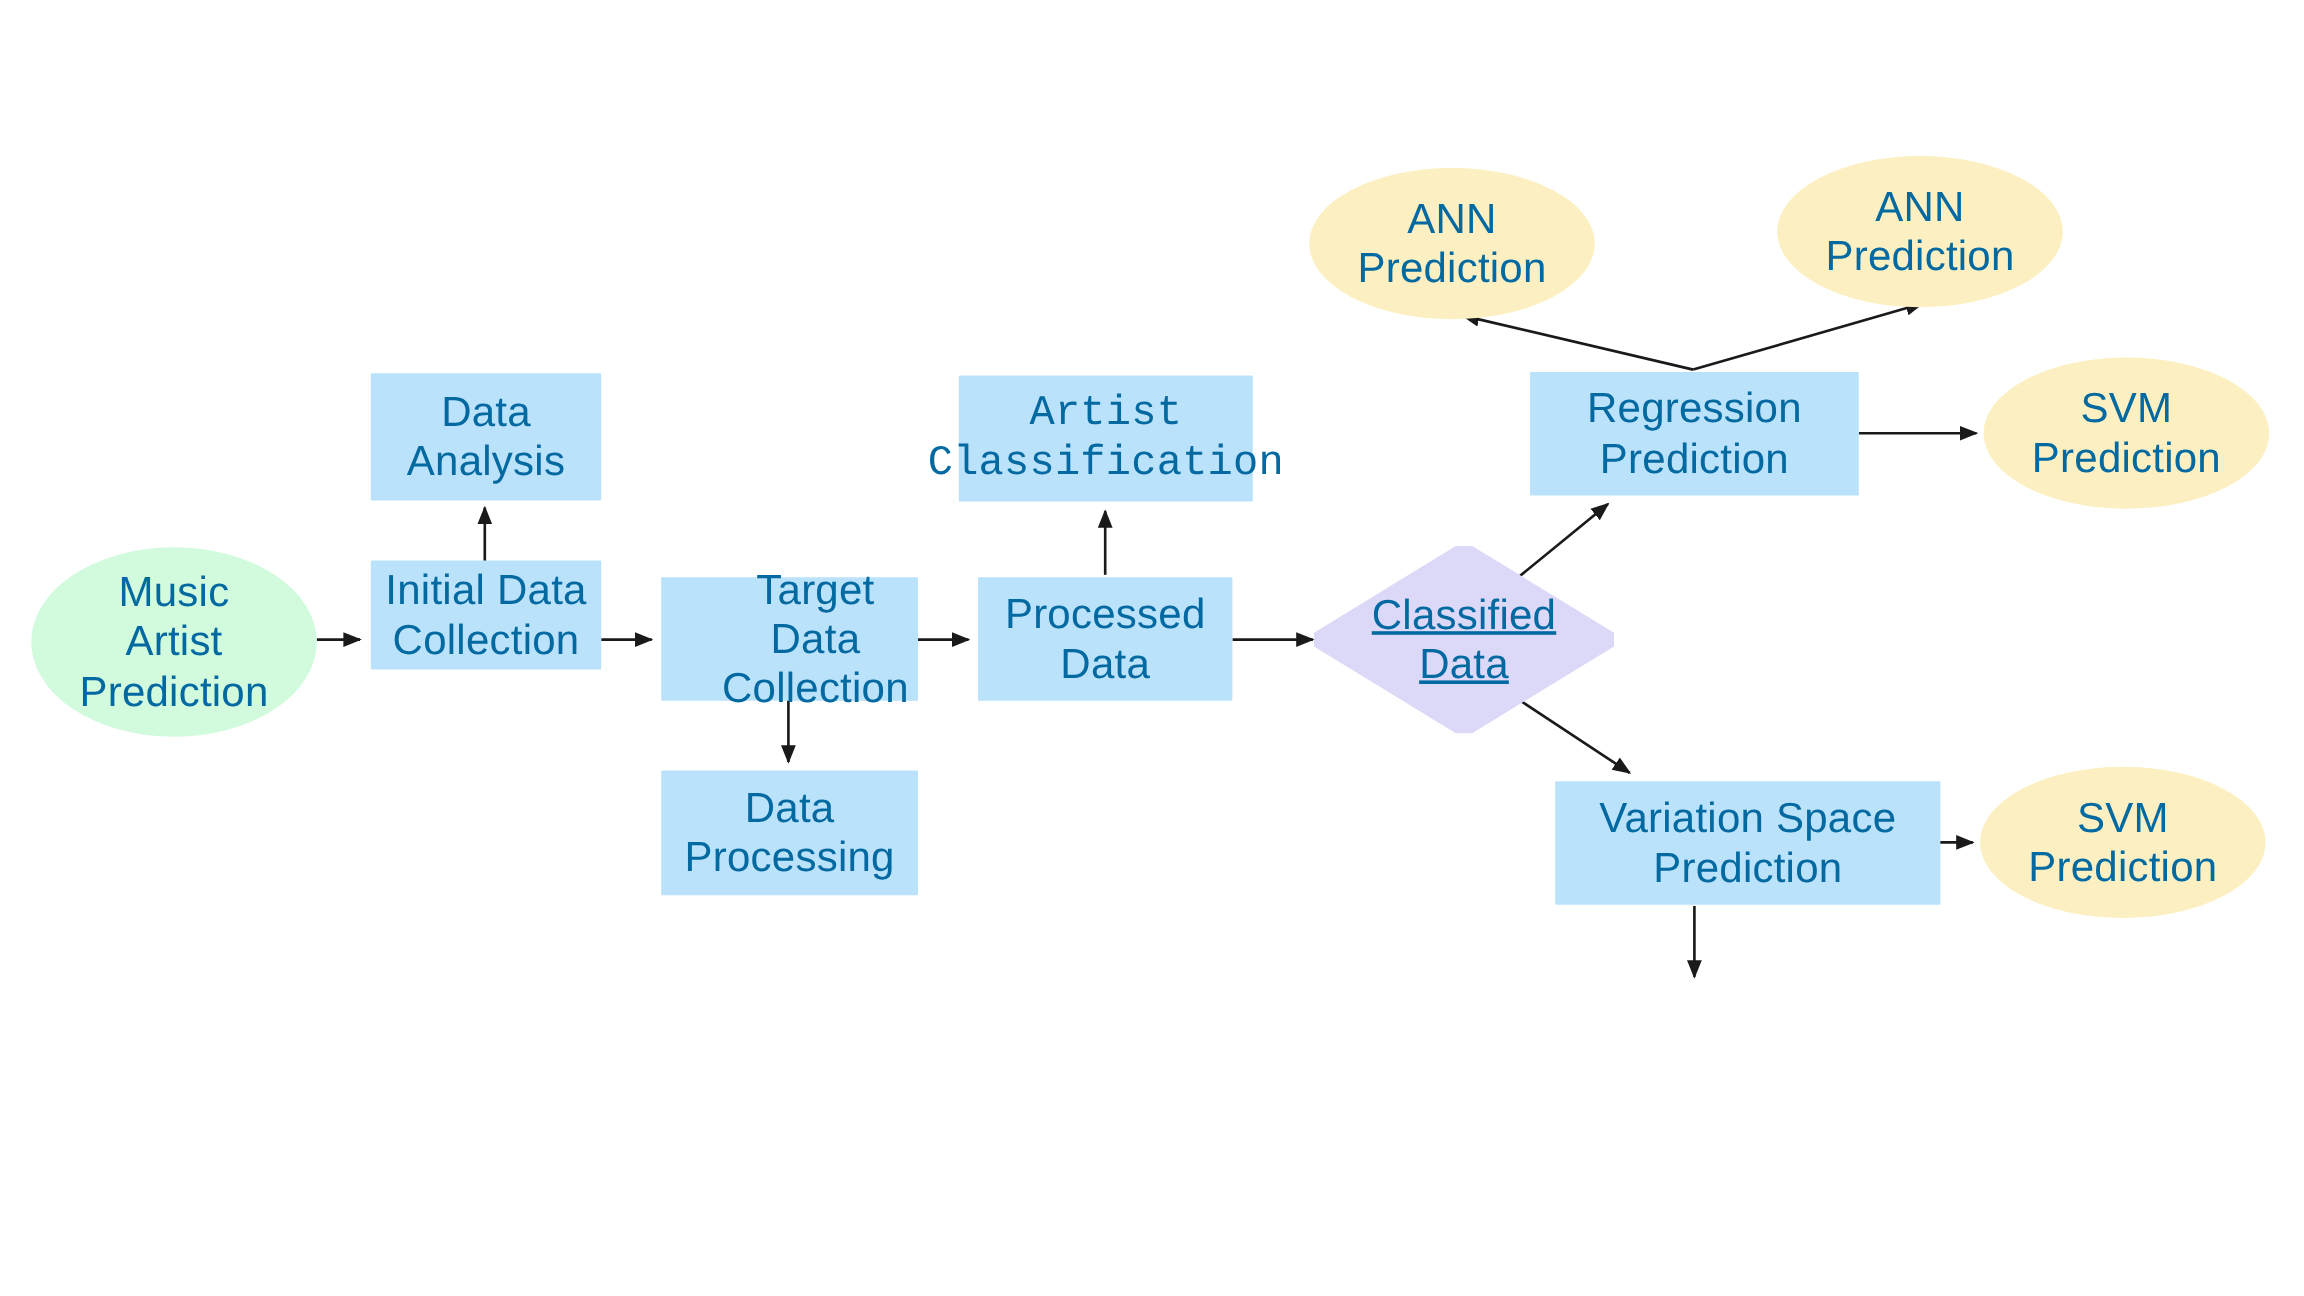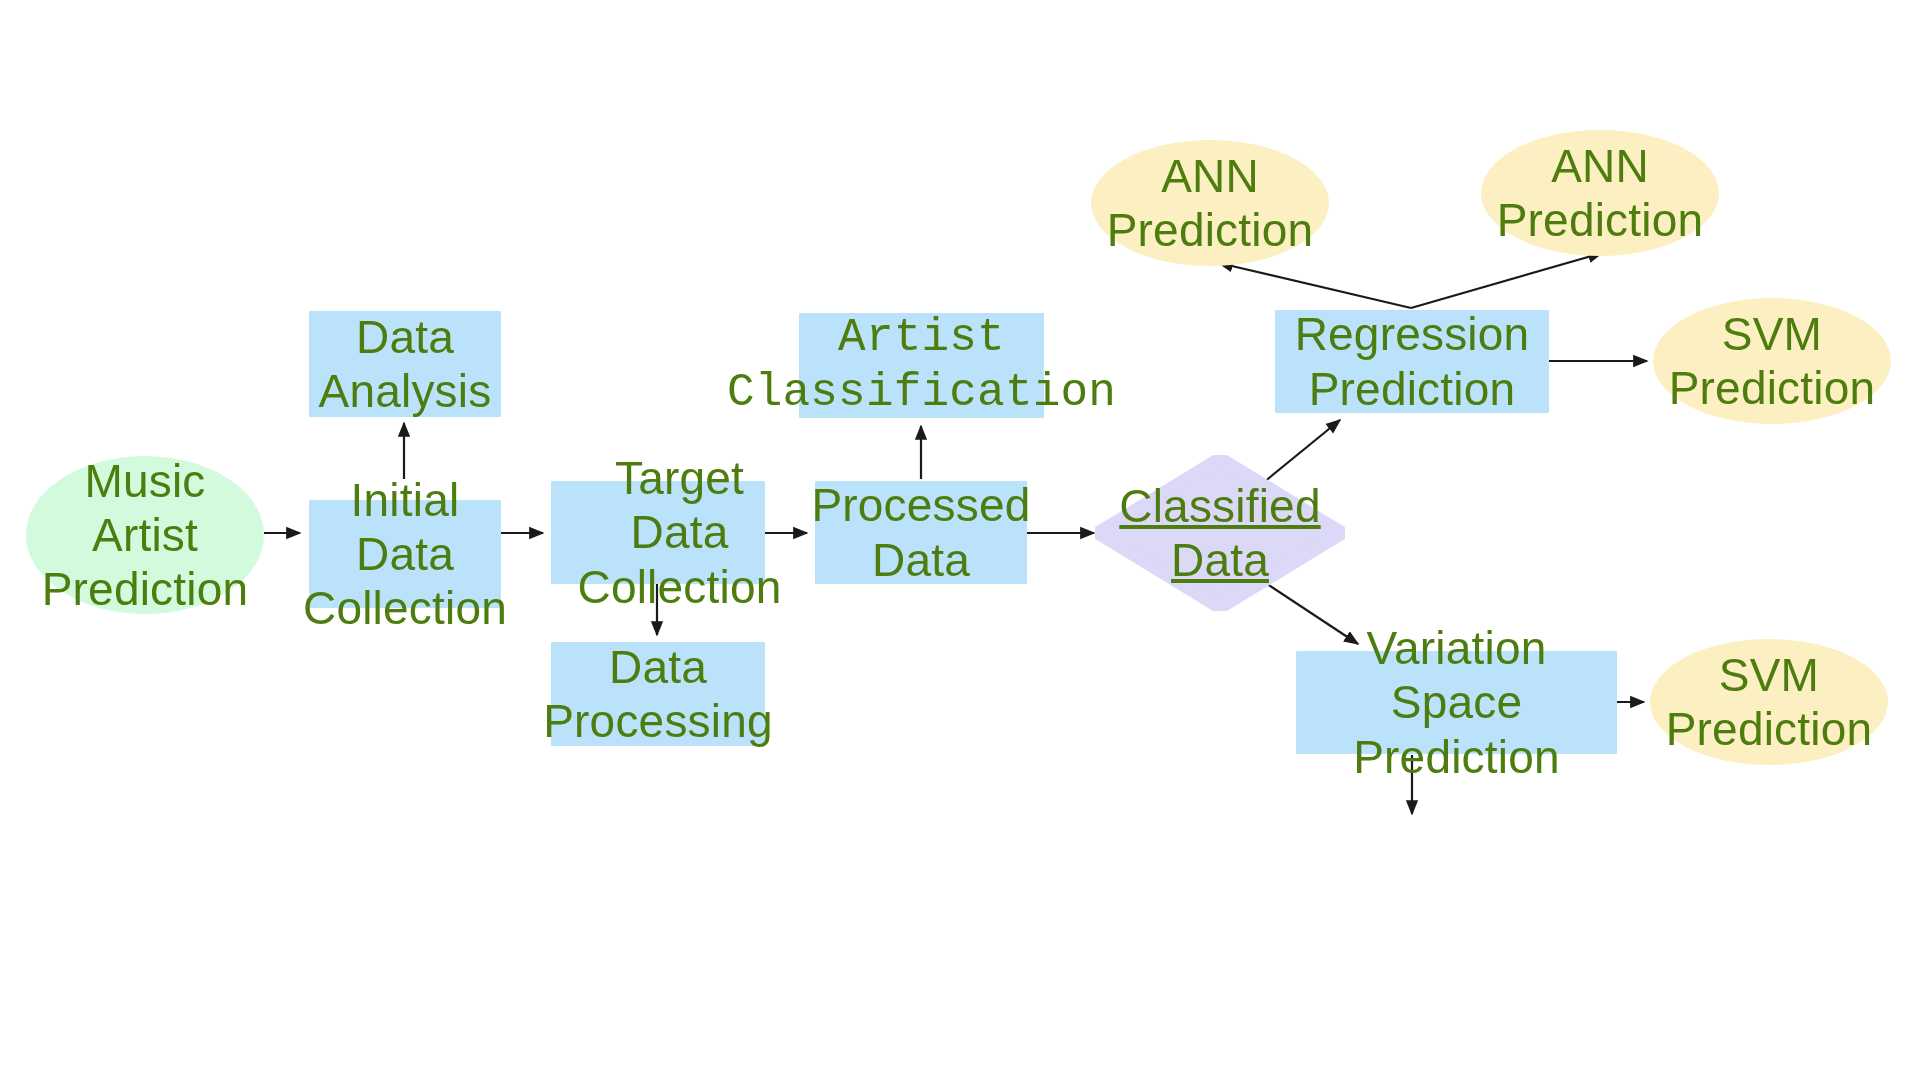--- a/index.html
+++ b/index.html
@@ -25,22 +25,22 @@
     width: 1920px;
     height: 1080px;
     pointer-events: none;
   }
   .node {
     position: absolute;
     display: flex;
     align-items: center;
     justify-content: center;
     text-align: center;
-    color: #4d7c0f;
-    font-size: 46px;
+    color: #0369a1;
+    font-size: 35px;
     line-height: 1.18;
     letter-spacing: 0.2px;
     box-sizing: border-box;
     white-space: pre-line;
     padding: 0 4px;
   }
   .node.rect {
     border-radius: 1px;
   }
   .node.ellipse {
@@ -137,21 +137,21 @@
     <span>Music
 Artist
 Prediction</span>
   </div>
 
   <div class="node rect" style="left:309px; top:311px; width:192px; height:106px; background:#bbe2fb;">
     <span>Data
 Analysis</span>
   </div>
 
-  <div class="node rect" style="left:309px; top:500px; width:192px; height:108px; background:#bbe2fb;">
+  <div class="node rect" style="left:309px; top:467px; width:192px; height:91px; background:#bbe2fb;">
     <span>Initial Data
 Collection</span>
   </div>
 
   <div class="node rect" style="left:551px; top:481px; width:214px; height:103px; background:#bbe2fb;padding-left:47px;">
     <span>Target Data
 Collection</span>
   </div>
 
   <div class="node rect" style="left:551px; top:642px; width:214px; height:104px; background:#bbe2fb;">

